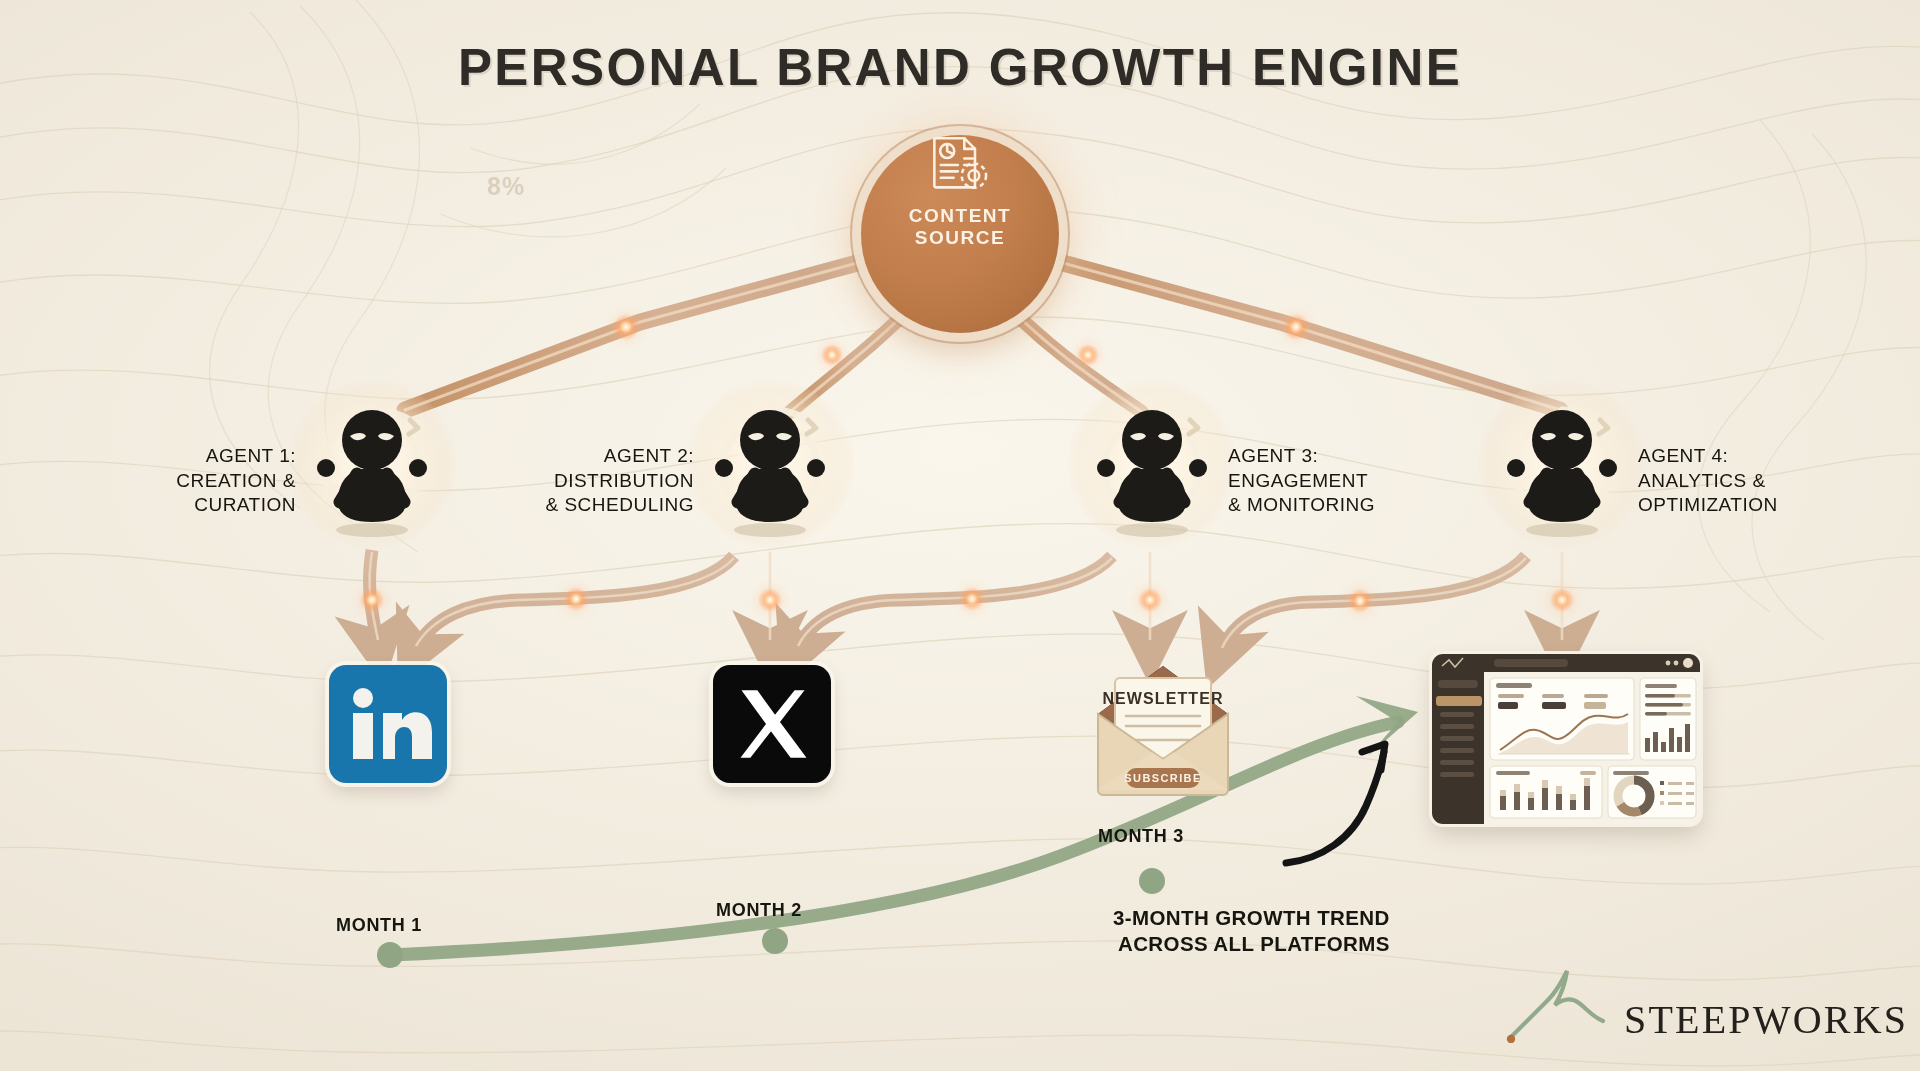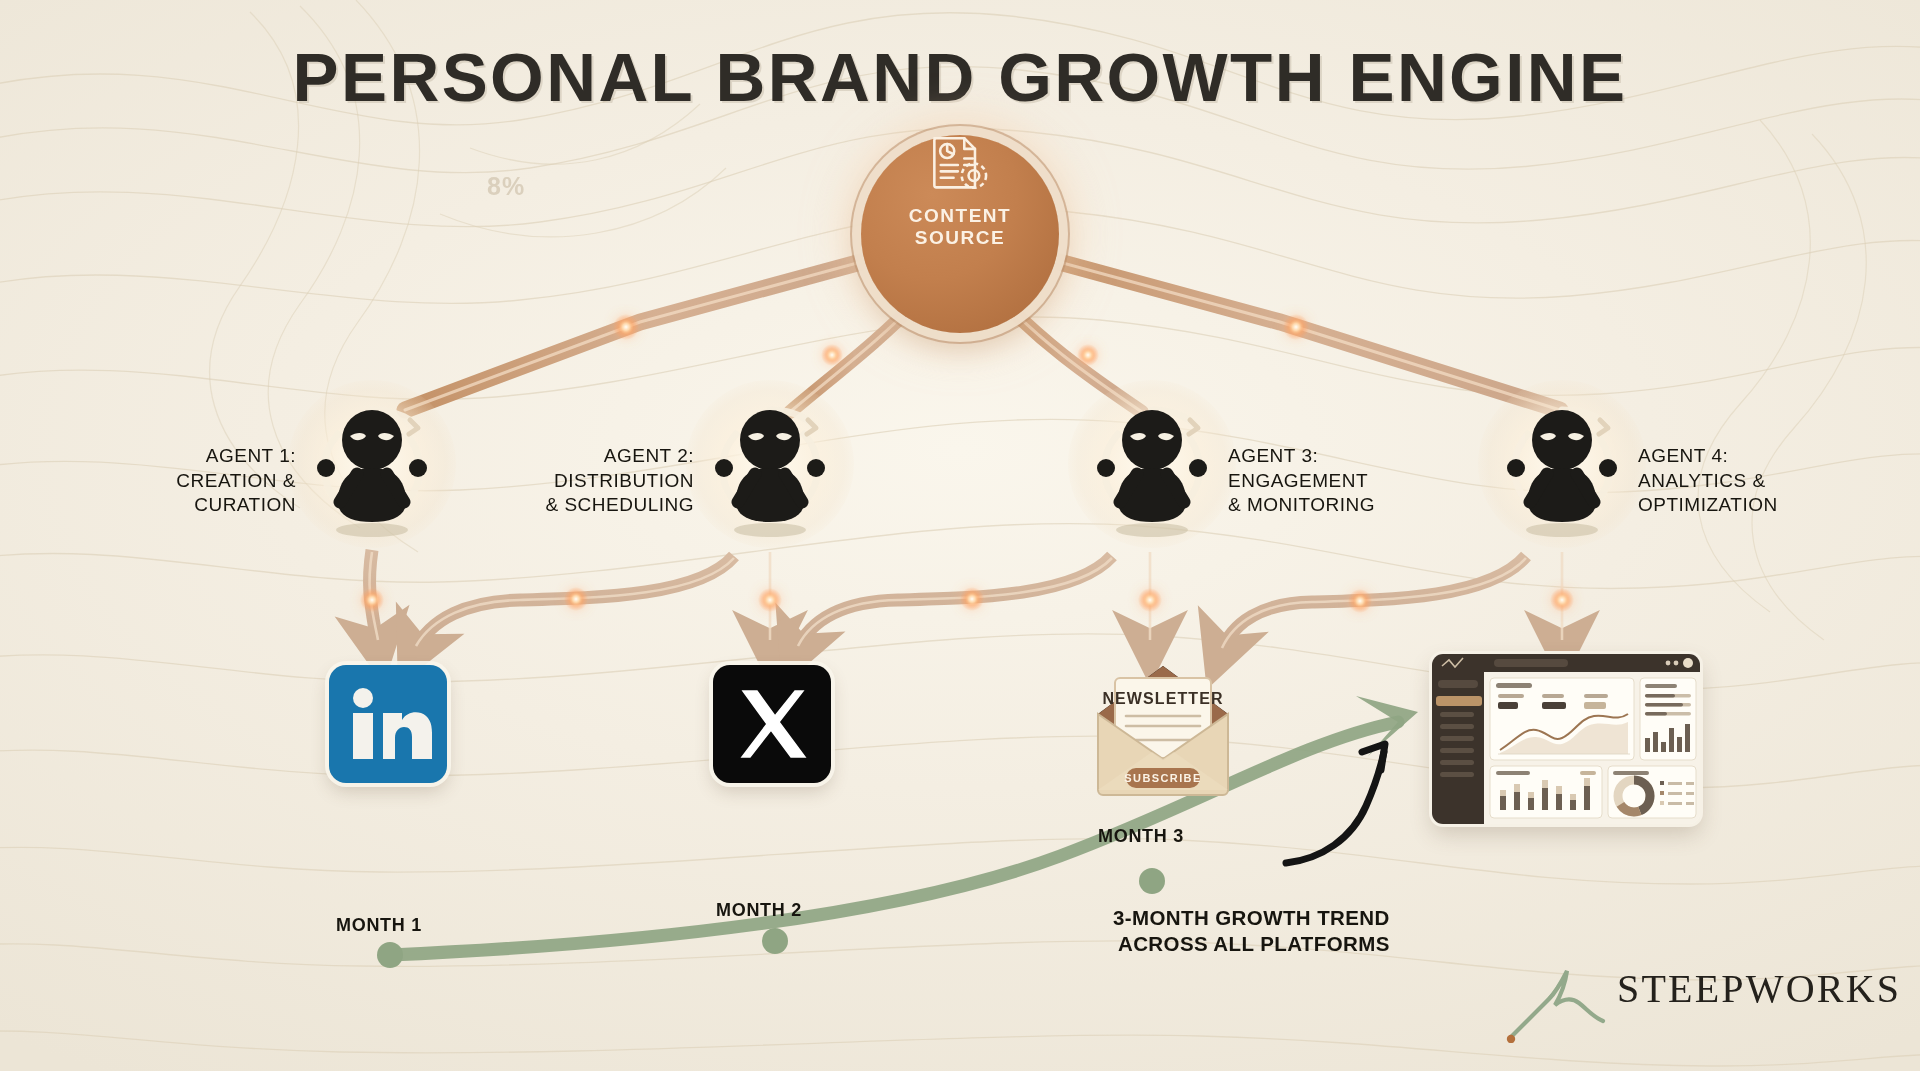--- a/index.html
+++ b/index.html
@@ -14,21 +14,21 @@
     position:absolute; inset:0;
     width:1920px; height:1071px;
     background: radial-gradient(ellipse 80% 70% at 50% 42%, #faf6ec 0%, #f4eee2 45%, #ece5d6 100%);
   }
   #topo { position:absolute; inset:0; width:1920px; height:1071px; pointer-events:none; }
   #flow { position:absolute; inset:0; width:1920px; height:1071px; }
 
   .title {
     position:absolute; left:0; right:0; top:38px;
     text-align:center;
-    font-size:69px; font-weight:bold; letter-spacing:2.4px;
+    font-size:51px; font-weight:bold; letter-spacing:2.4px;
     color:#2f2c27;
     text-shadow: 2px 2px 0 rgba(180,170,150,.35);
   }
 
   
   .hub {
     position:absolute; left:861px; top:135px;
     width:198px; height:198px; border-radius:50%;
     background: radial-gradient(circle at 36% 30%, #cc8a58 0%, #c27f4d 45%, #ab6a3b 100%);
     box-shadow:
@@ -93,21 +93,21 @@
     color:#17150f; text-align:right; white-space:nowrap;
   }
 
   
   .watermark {
     position:absolute; left:487px; top:172px;
     font-size:25px; font-weight:bold; color:rgba(184,168,138,.42); letter-spacing:1px;
   }
 
   
-  .brand { position:absolute; left:1505px; top:965px; display:flex; align-items:flex-start; gap:8px; }
+  .brand { position:absolute; left:1505px; top:965px; display:flex; align-items:flex-end; gap:15px; }
   .brand-name {
     font-family:"Liberation Serif", serif;
     font-size:40px; letter-spacing:2.2px; color:#24211c;
   }
 </style>
 </head>
 <body>
 
 <div id="stage">
 

